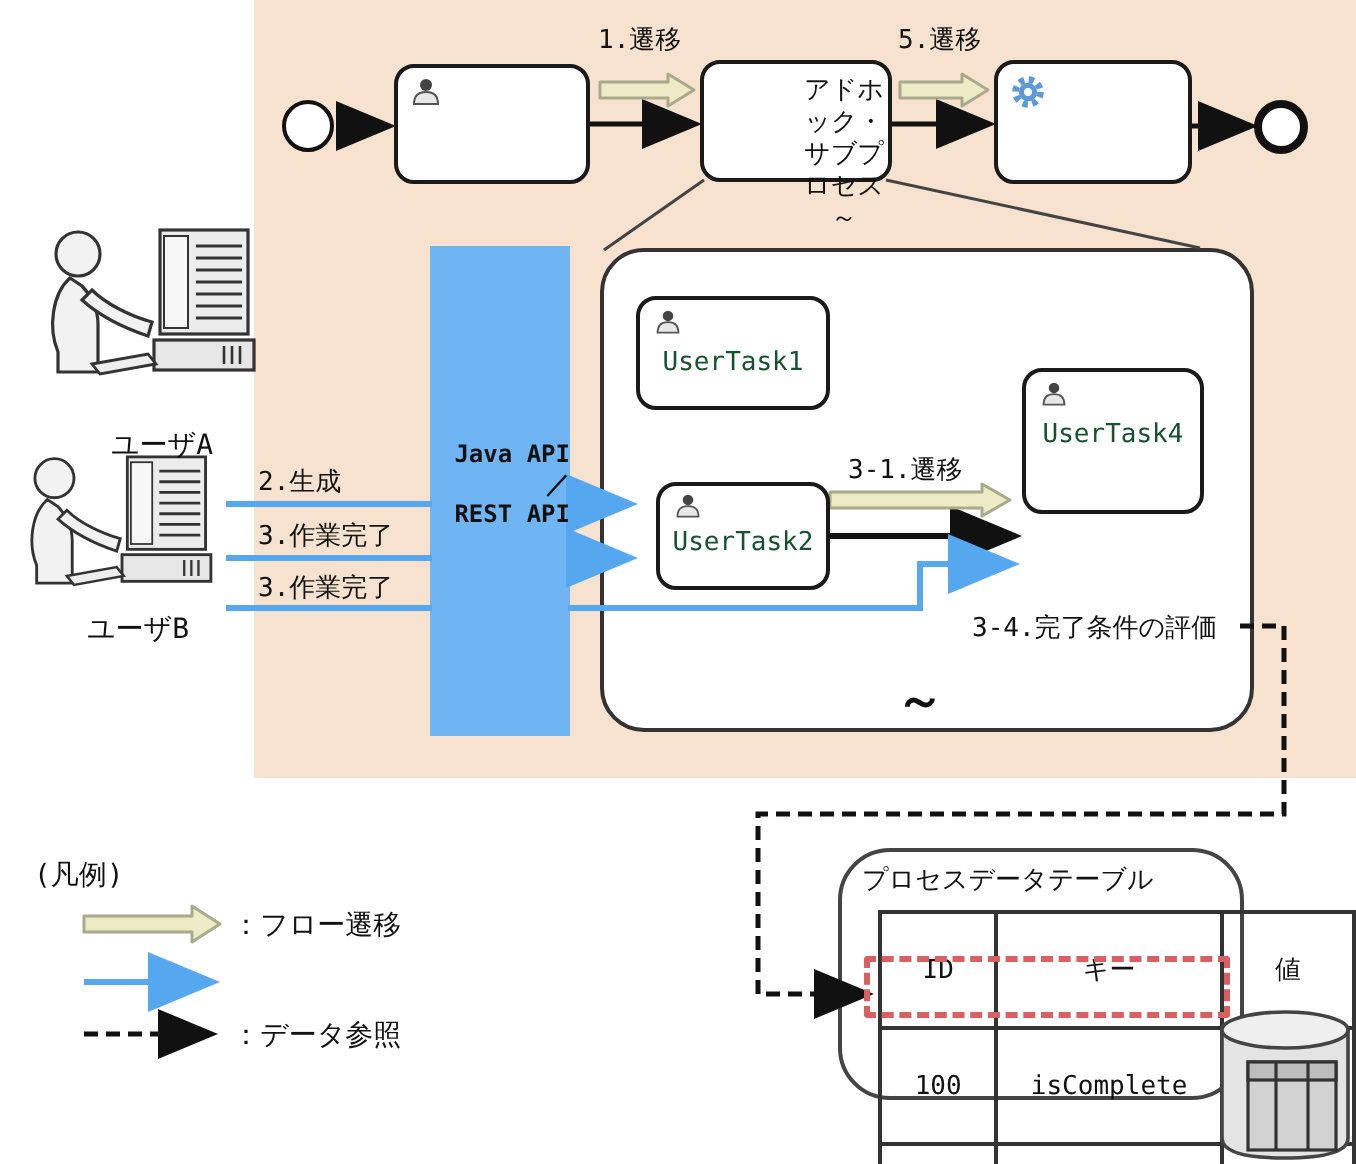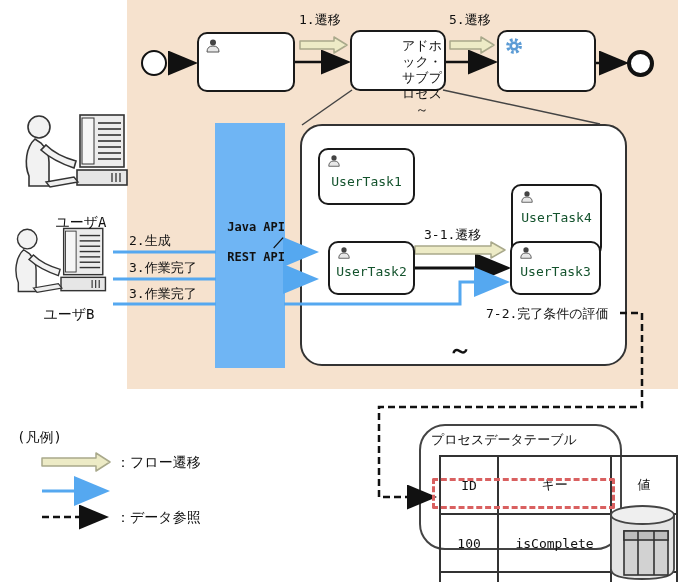--- a/index.html
+++ b/index.html
@@ -134,30 +134,23 @@
   </div>
 
   <div class="abs node z3" style="left:328px;top:241px;width:87px;height:54px;">
     <svg class="abs" style="left:7px;top:3px;" width="14" height="14" viewBox="0 0 16 16">
       <circle cx="8" cy="4.5" r="3" fill="#444"></circle>
       <path d="M2,14 Q2,8 8,8 Q14,8 14,14 Z" fill="#e8e8e8" stroke="#555" stroke-width="1"></path>
     </svg>
     <div class="task-label" style="top:21px">UserTask2</div>
   </div>
 
-  <div class="abs node z3" style="left:510px;top:241px;width:91px;height:54px;">
-    <svg class="abs" style="left:7px;top:3px;" width="14" height="14" viewBox="0 0 16 16">
-      <circle cx="8" cy="4.5" r="3" fill="#444"></circle>
-      <path d="M2,14 Q2,8 8,8 Q14,8 14,14 Z" fill="#e8e8e8" stroke="#555" stroke-width="1"></path>
-    </svg>
-    <div class="task-label" style="top:21px">UserTask3</div>
-  </div>
 
   <div class="abs lbl z4" style="left:424px;top:226px;">3-1.遷移</div>
-  <div class="abs lbl z4" style="left:486px;top:305px;">7-2.完了条件の評価</div>
+  <div class="abs lbl z4" style="left:486px;top:305px;">3-4.完了条件の評価</div>
   <div class="abs z4" style="left:448px;top:334px;font-size:24px;font-weight:bold;color:#111;">～</div>
 
   <div class="abs api-text z4"><span>Java API</span><br><span>／</span><br><span>REST API</span></div>
 
   <div class="abs lbl z4" style="left:129px;top:232px;">2.生成</div>
   <div class="abs lbl z4" style="left:129px;top:259px;">3.作業完了</div>
   <div class="abs lbl z4" style="left:129px;top:285px;">3.作業完了</div>
 
   <svg class="abs z3" style="left:22px;top:110px;" width="110" height="90" viewBox="0 0 110 90">
     <rect x="58" y="5" width="44" height="52" fill="#ececec" stroke="#333" stroke-width="1.6"></rect>

